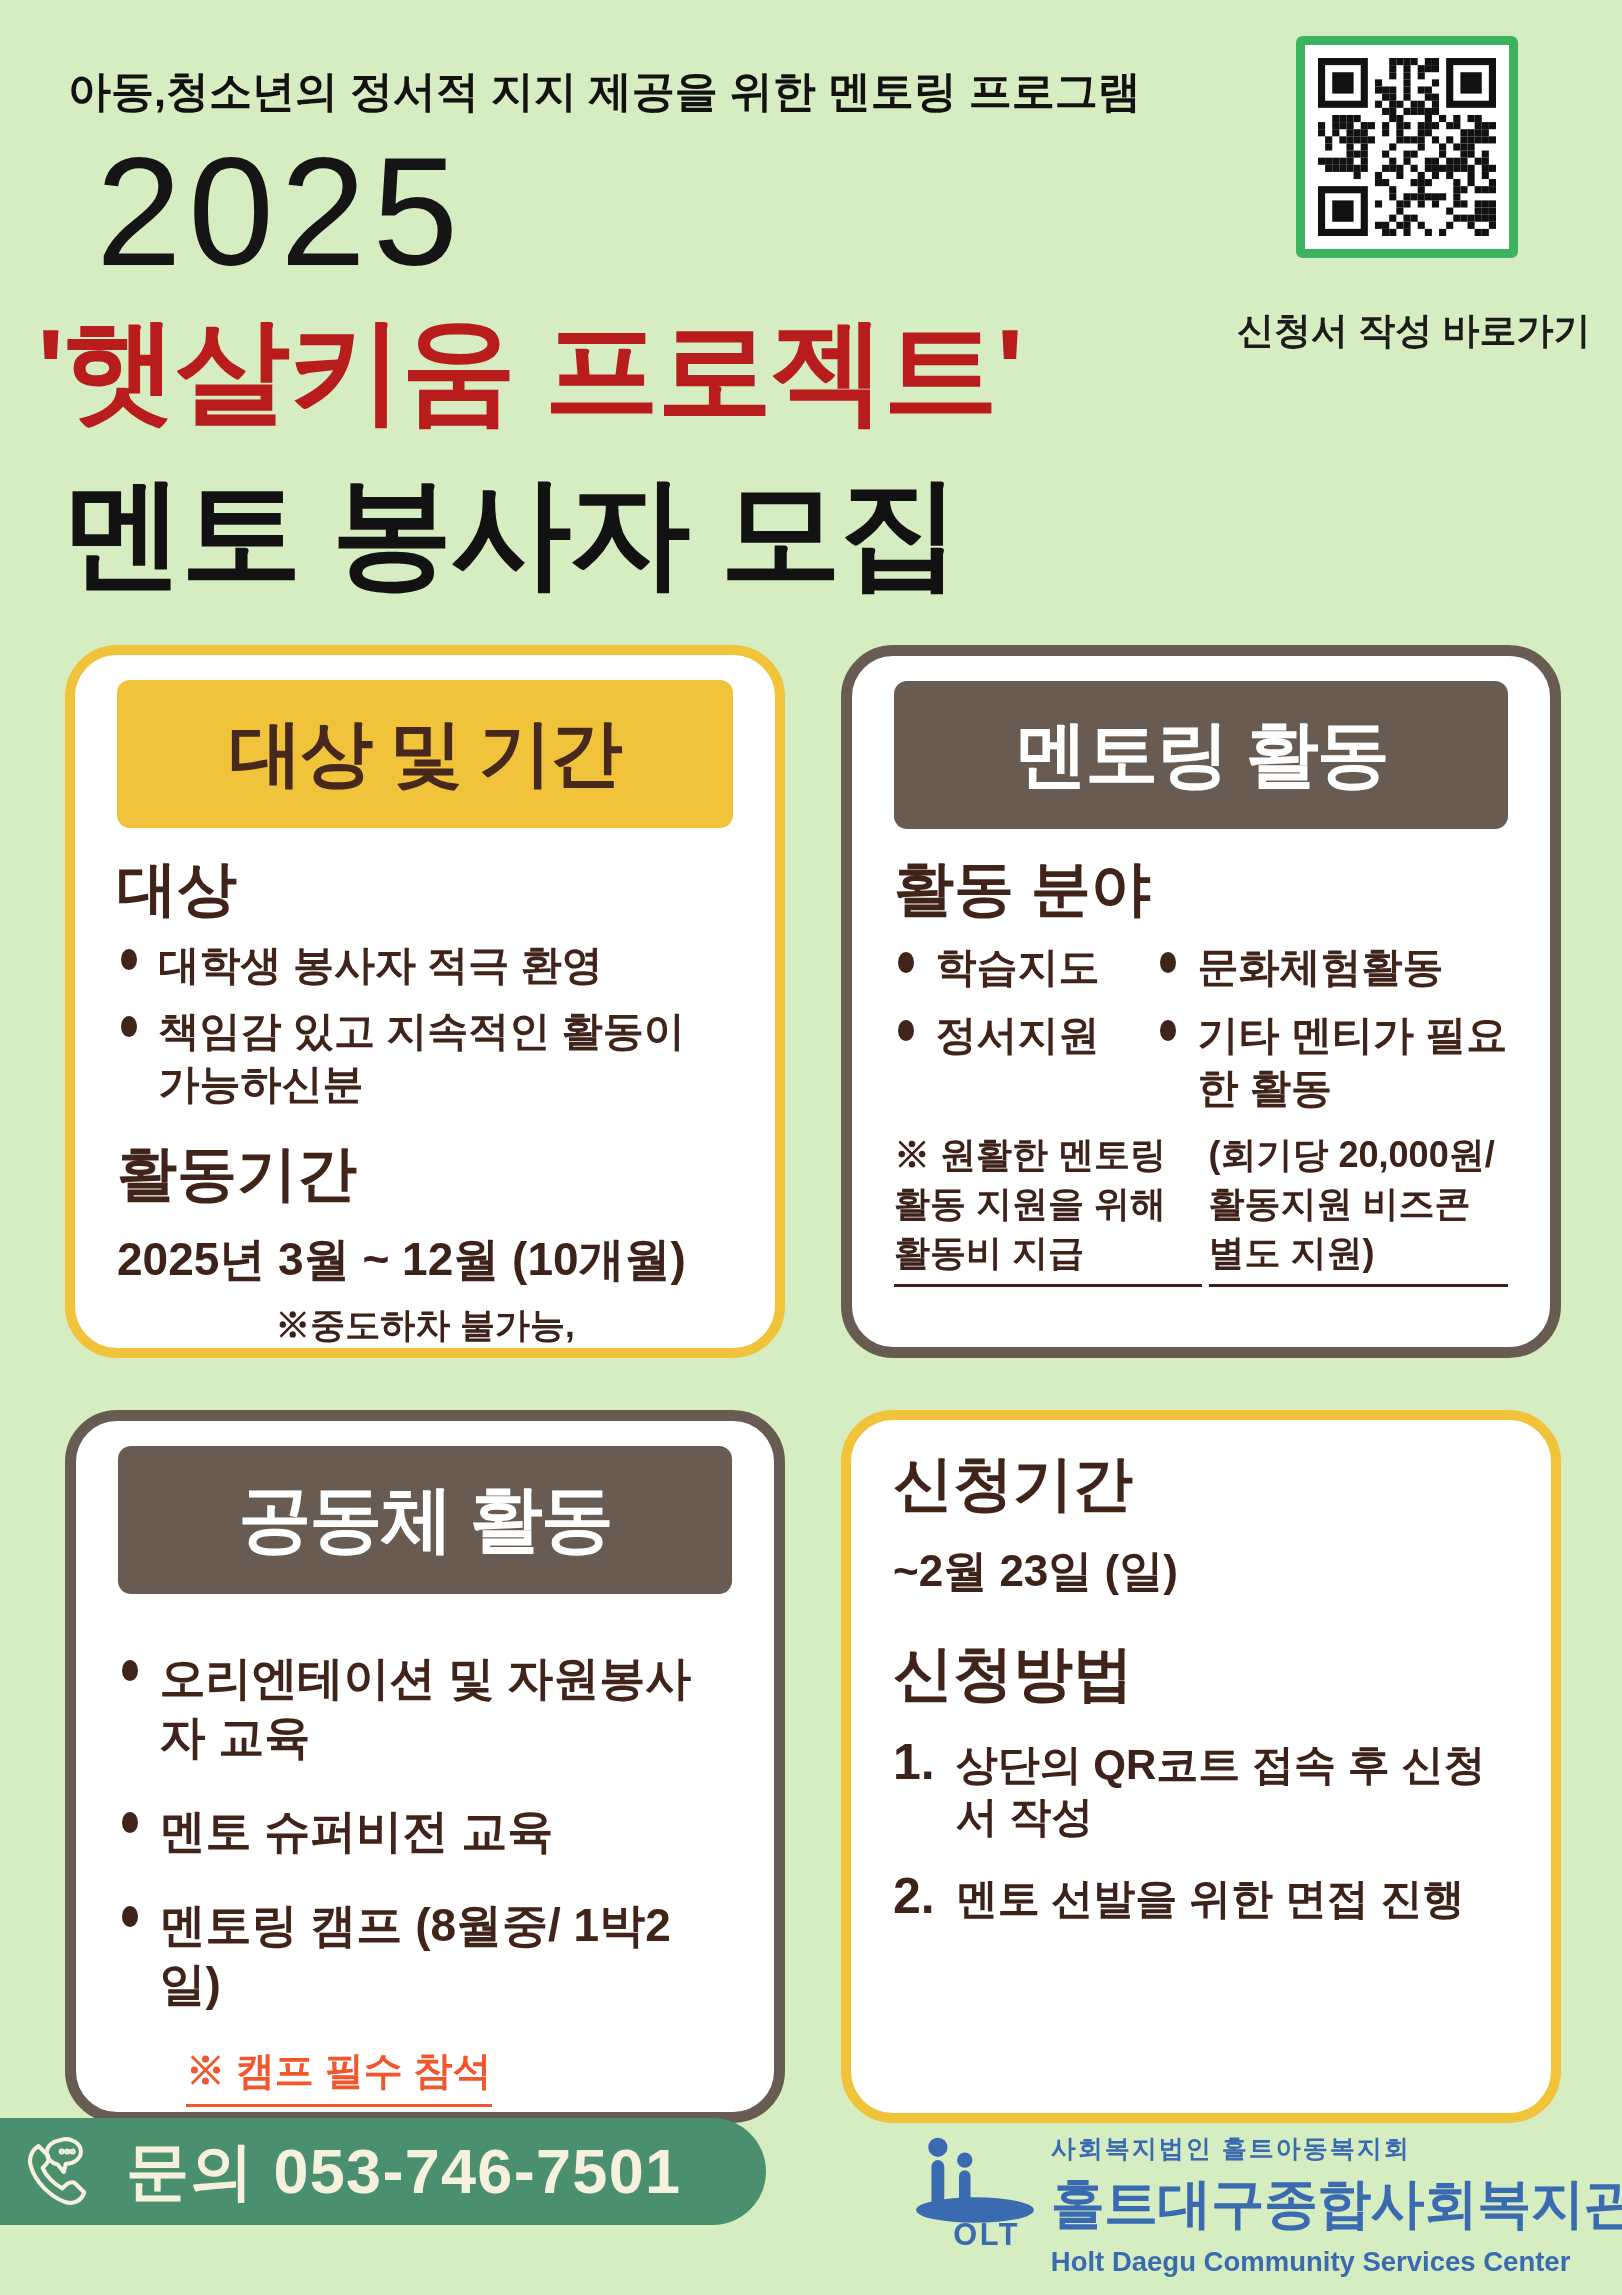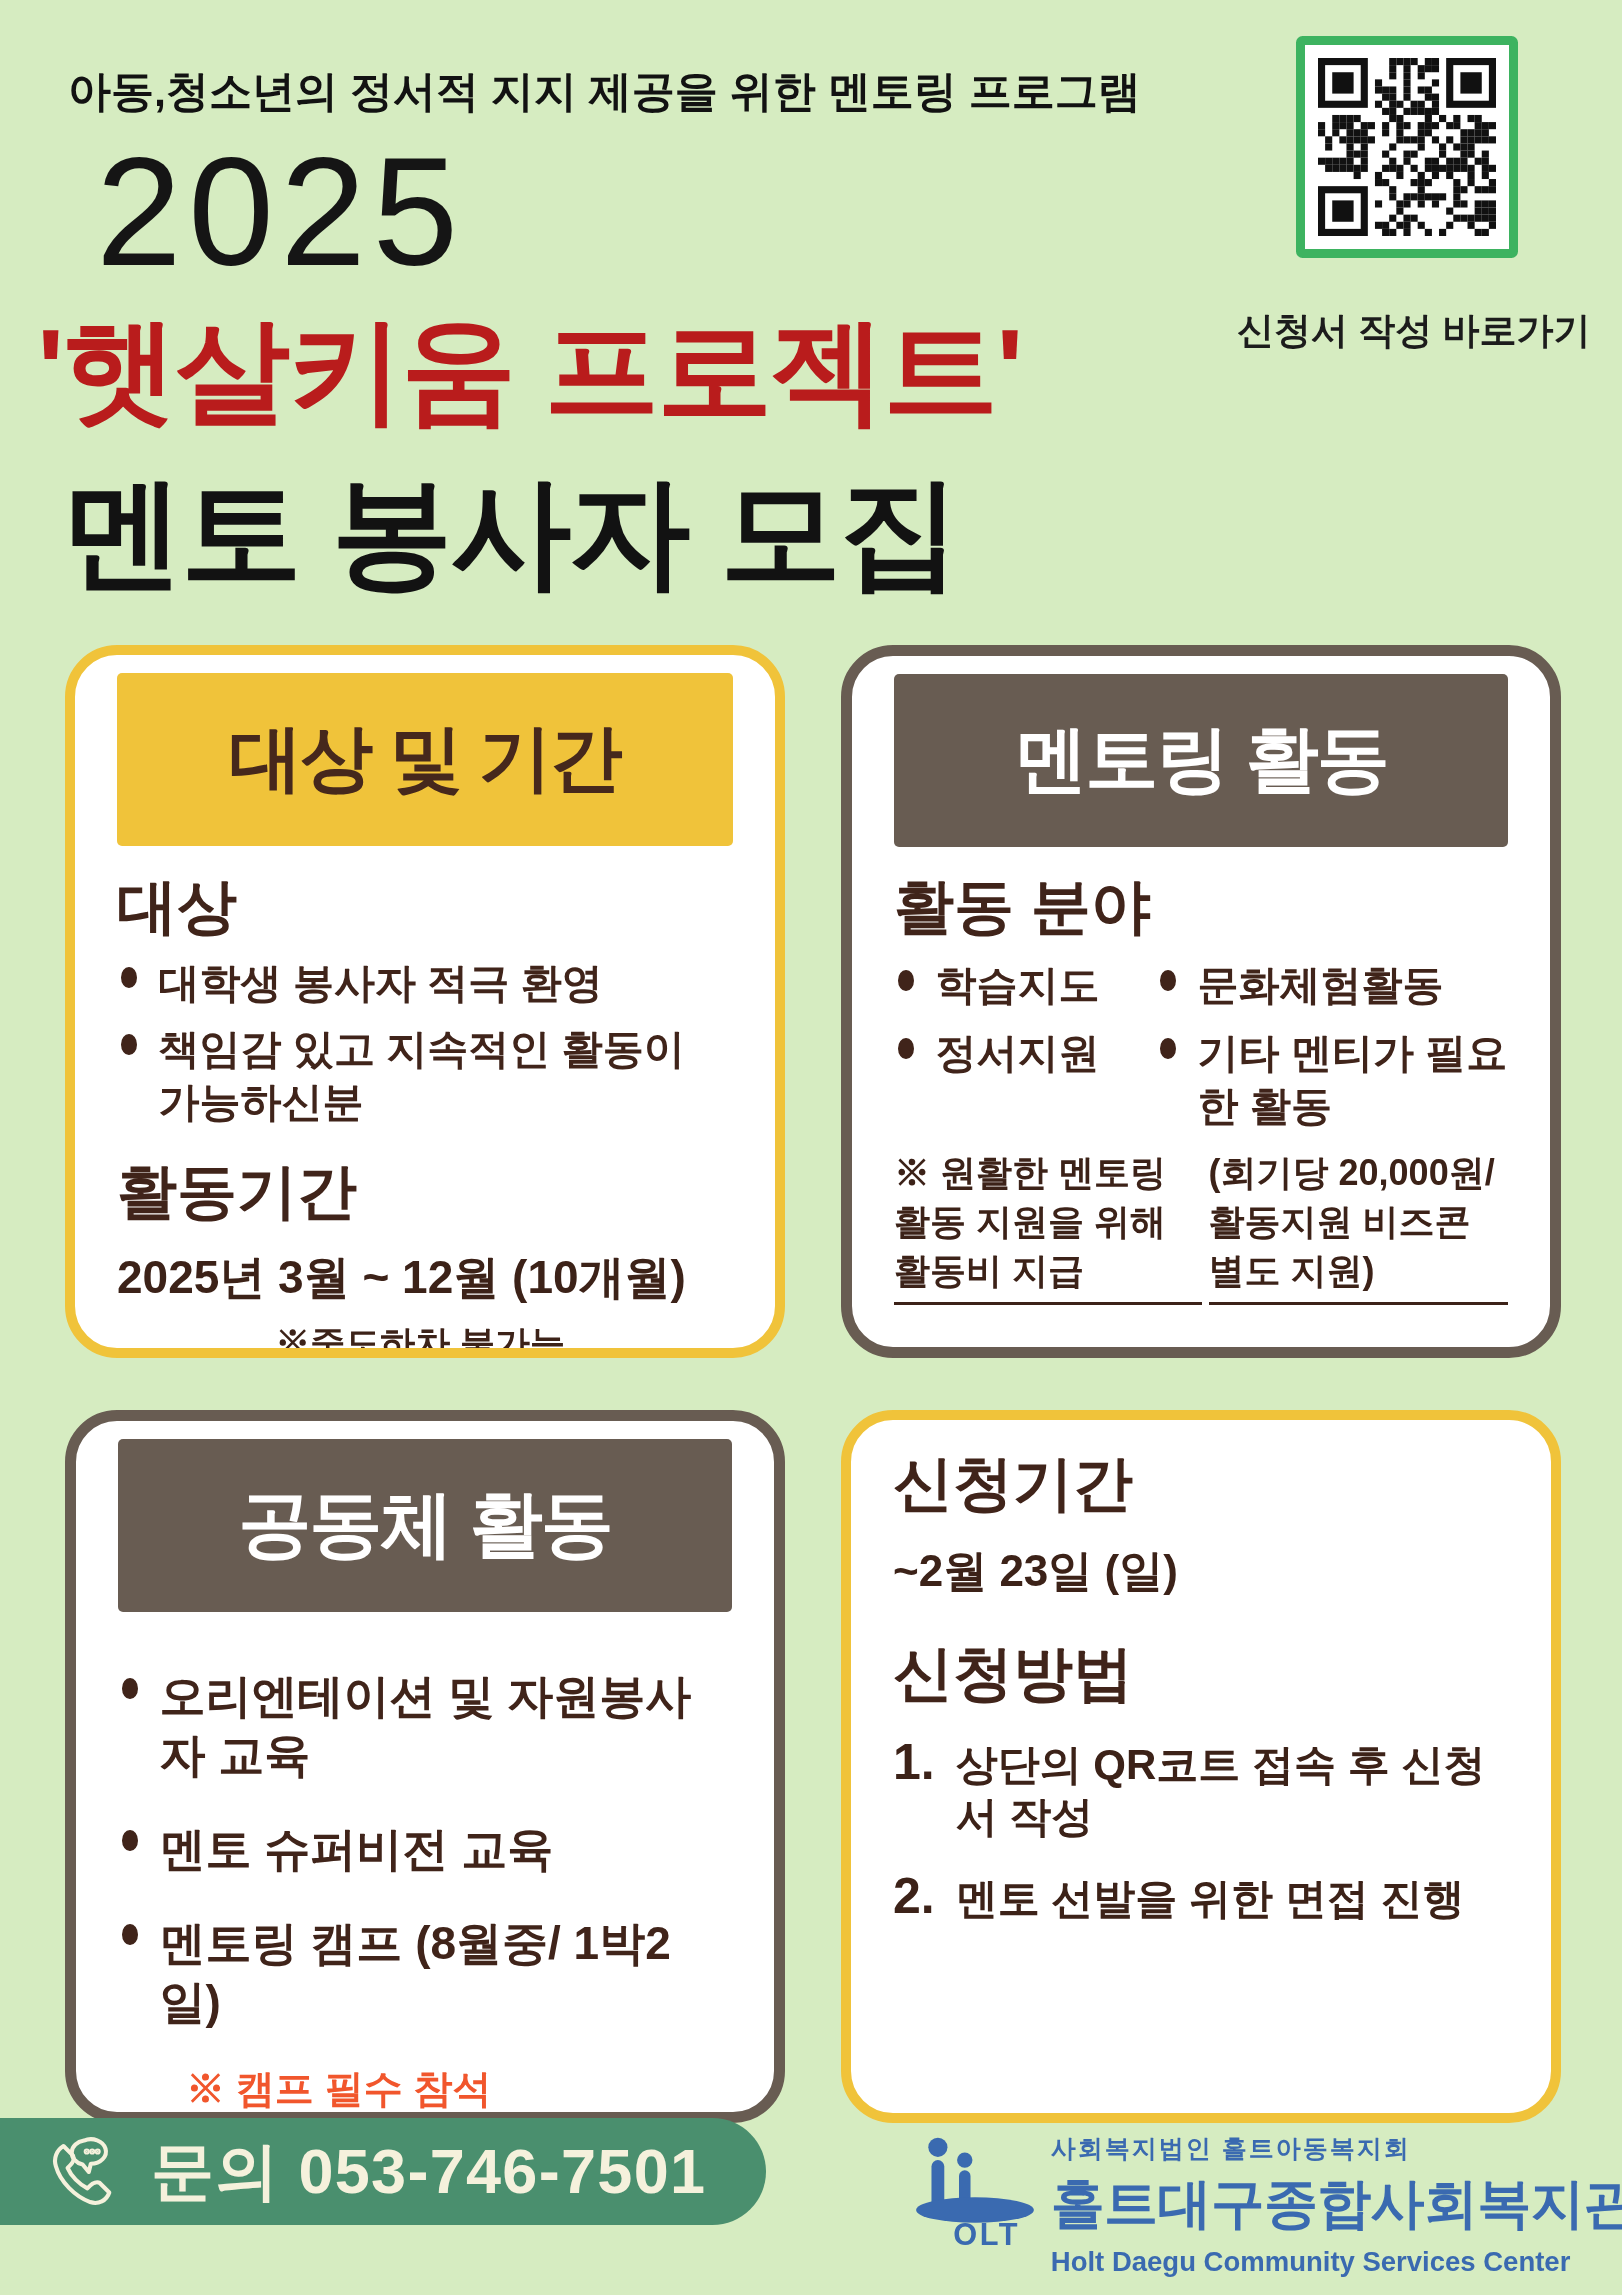--- a/index.html
+++ b/index.html
@@ -17,21 +17,21 @@
   .qr-frame{position:absolute;left:1296px;top:36px;width:222px;height:222px;background:#ffffff;
             border:9.2px solid #3db360;border-radius:6.5px;display:flex;align-items:center;justify-content:center}
   .qr-caption{position:absolute;left:1237px;top:306px;width:340px;text-align:center;
               font-size:37px;font-weight:700;color:#1c1c1c;white-space:nowrap}
 
   
   .cards{position:absolute;left:65px;top:645px;display:grid;grid-template-columns:720px 720px;column-gap:56px;row-gap:52px}
   .card{background:#ffffff;border-radius:52px;height:713px;padding:0 42px;overflow:hidden}
   .card.yellow{border:10.5px solid #f0c33a}
   .card.taupe{border:11.8px solid #685c52}
-  .card-header{margin:18px auto 0;height:173px;border-radius:5px;display:flex;align-items:center;justify-content:center;
+  .card-header{margin:25px auto 0;height:148px;border-radius:13px;display:flex;align-items:center;justify-content:center;
                font-weight:800;font-size:73px;letter-spacing:-2px;white-space:nowrap}
   .card.yellow .card-header{background:#f0c33a;color:#46281c}
   .card.taupe  .card-header{background:#685c52;color:#ffffff}
 
   .sec-title{font-size:60px;font-weight:800;color:#40241a;line-height:1.15}
   .b{display:flex;align-items:flex-start;font-weight:700;color:#40241a;line-height:1.28}
   .b::before{content:"";flex:0 0 auto;width:15.7px;height:21px;border-radius:50%;background:#40241a;margin:10.5px 22px 0 3.9px}
   .ul-line{display:inline-block;border-bottom:3.3px solid currentColor;padding-bottom:5.2px}
 
   
@@ -54,21 +54,21 @@
   .c4 .sec-title.s1{margin-top:29px}
   .c4 .apply-line{margin-top:23.6px;font-size:44px;font-weight:700}
   .c4 .sec-title.s2{margin-top:38px}
   .c4 .steps{margin-top:25px;display:flex;flex-direction:column;gap:23.6px}
   .c4 .step{display:flex;align-items:baseline;gap:21px}
   .c4 .step-num{font-size:50px;font-weight:800;flex:0 0 39px}
   .c4 .step-text{font-size:42px;font-weight:700;line-height:1.25}
 
   
   .contact-bar{position:absolute;left:0;top:2118px;width:766px;height:107px;background:#4a8f6e;
-               border-radius:0 54px 54px 0;display:flex;align-items:center;padding-left:43px;gap:26px}
+               border-radius:0 54px 54px 0;display:flex;align-items:center;padding-left:18px;gap:26px}
   .contact-label{font-size:63px;font-weight:800;color:#f5f1dc;letter-spacing:1.3px;white-space:nowrap}
 
   .holt{position:absolute;left:911px;top:2132px;display:flex;align-items:flex-start;gap:11.8px;color:#3a6ab0}
   .holt-text{display:flex;flex-direction:column}
   .holt-small{font-size:25px;font-weight:700;letter-spacing:2px}
   .holt-main{font-size:54px;font-weight:800;letter-spacing:-0.7px;margin-top:2.6px;white-space:nowrap}
   .holt-en{font-size:27.5px;font-weight:700;margin-top:5.2px}
 </style>
 </head>
 <body>

